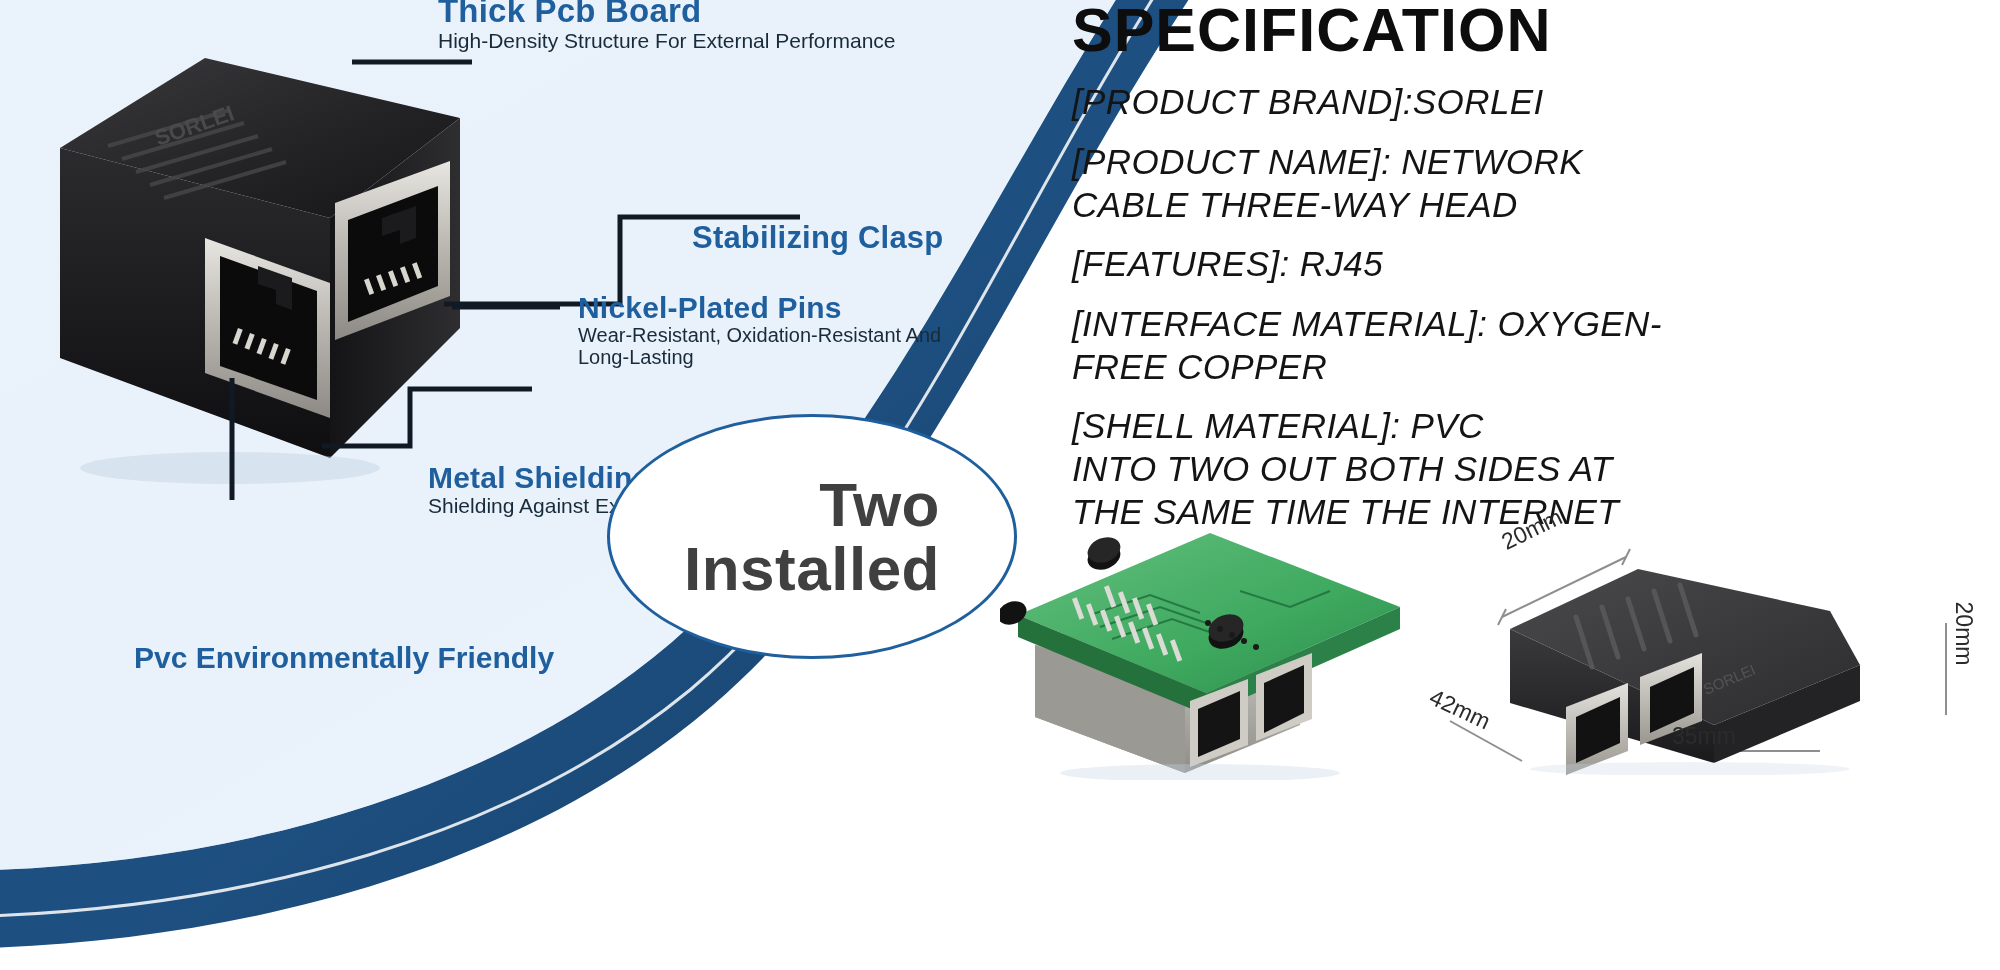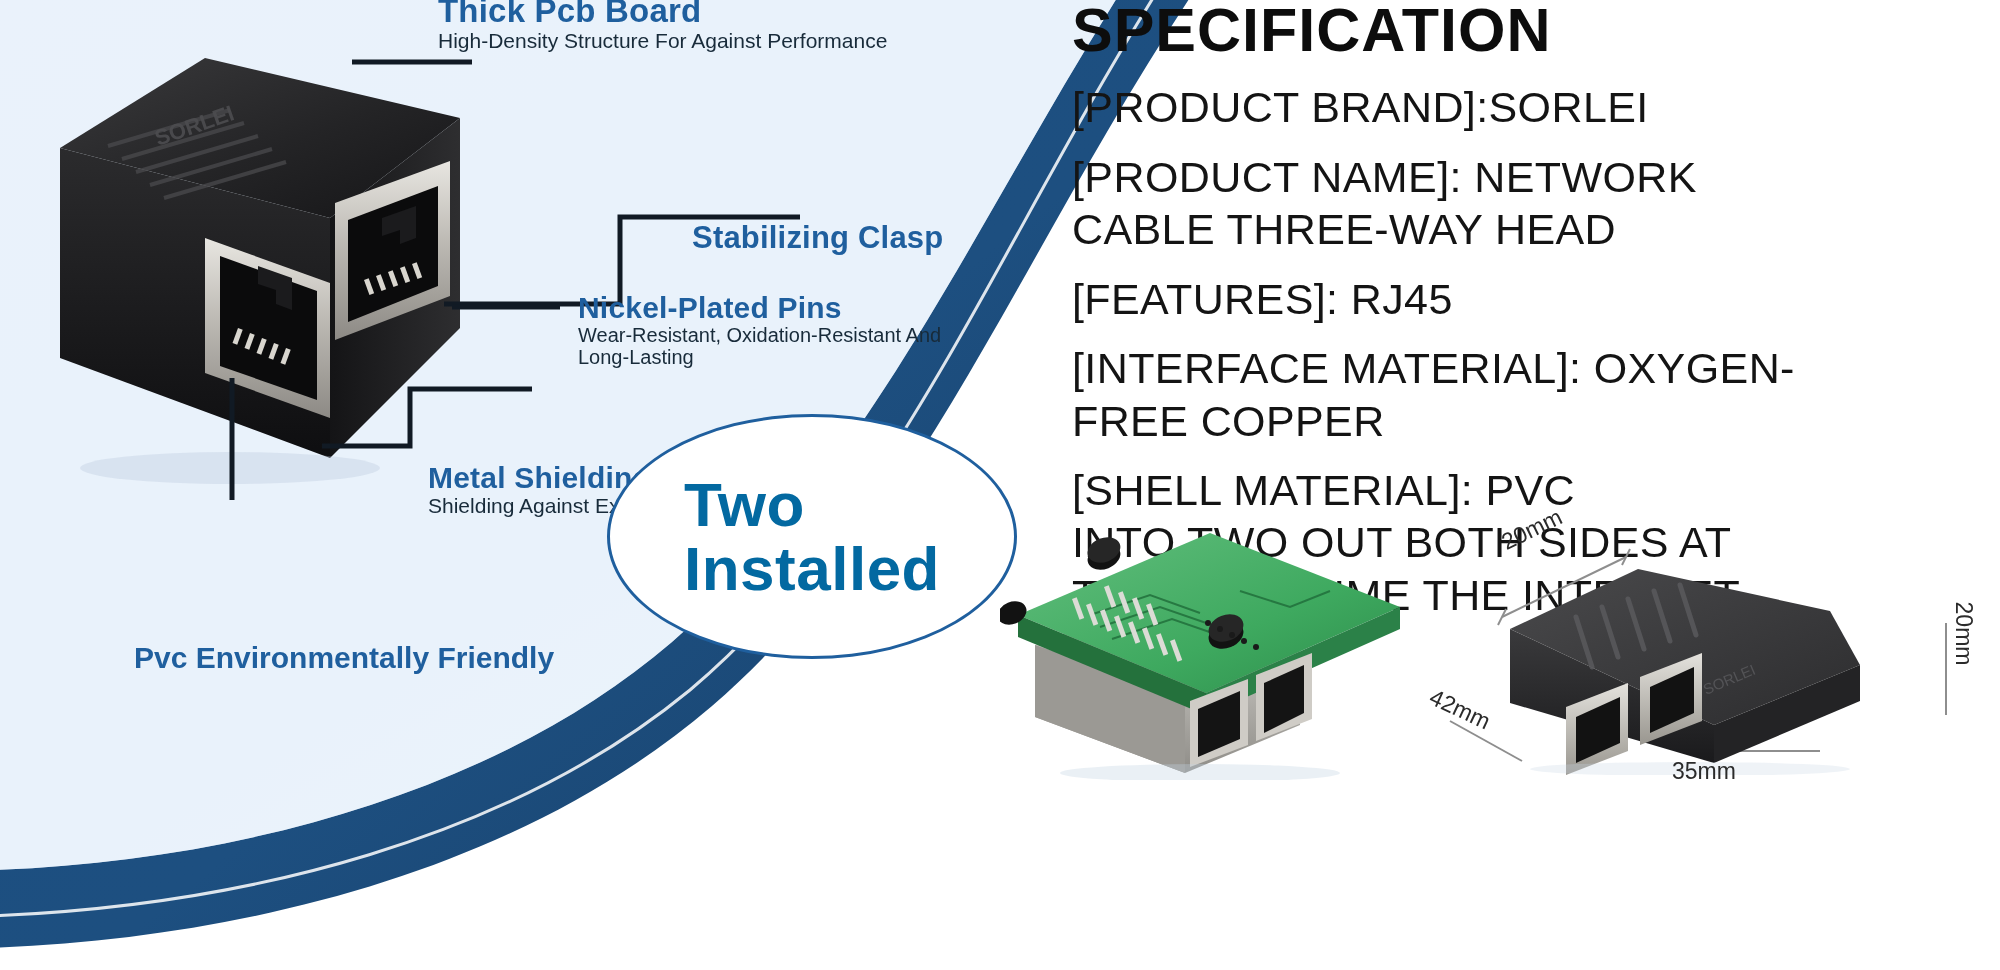--- a/index.html
+++ b/index.html
@@ -32,35 +32,35 @@
   .s-metal{font-size:21px;}
   .t-pvc{font-size:30px;color:#1f5f9e;font-weight:bold;line-height:1.22;}
 
   
   .lead-svg{position:absolute;left:0;top:0;width:2000px;height:970px;pointer-events:none;}
 
   
   #badge{position:absolute;left:607px;top:414px;width:404px;height:239px;
     border-radius:50%;background:#ffffff;border:3px solid #1f5f9e;
     display:flex;align-items:center;justify-content:center;}
-  #badge span{display:block;text-align:left;color:#0369a1;font-weight:bold;
+  #badge span{display:block;text-align:right;color:#404040;font-weight:bold;
     font-size:62px;line-height:1.02;letter-spacing:.5px;}
 
   
   #spec{position:absolute;left:1072px;top:-4px;width:928px;}
   #spec h1{margin:0;font-size:61px;font-weight:bold;color:#0d0d0d;letter-spacing:1px;line-height:1.12;}
-  .spec-line{font-size:43px;color:#141414;line-height:1.22;margin-top:17px;letter-spacing:.4px;}
+  .spec-line{font-size:35px;color:#141414;line-height:1.22;margin-top:17px;letter-spacing:.4px;font-style:italic;}
 
   
   #pcb{left:1000px;top:495px;width:420px;height:285px;}
   #splitter2{left:1390px;top:525px;width:600px;height:250px;}
   .dim{position:absolute;font-size:23px;color:#2b2b2b;font-family:"Liberation Sans",sans-serif;}
   #dim20{left:1500px;top:516px;transform:rotate(-26deg);}
   #dim42{left:1428px;top:696px;transform:rotate(25deg);}
-  #dim35{left:1672px;top:758px;}
+  #dim35{left:1672px;top:723px;}
   #dim20r{left:1932px;top:620px;transform:rotate(90deg);}
 </style>
 </head>
 <body>
 
 <div id="stage">
 
   <svg class="bg-svg" viewBox="0 0 2000 970">
     <defs>
       <linearGradient id="bandg" x1="0" y1="0" x2="1" y2="1">
@@ -161,21 +161,21 @@
       <path d="M452,307 L560,307"></path>
 
       <path d="M322,446 L410,446 L410,389 L532,389"></path>
 
       <path d="M232,378 L232,500"></path>
     </g>
   </svg>
 
   <div class="callout" style="left:438px;top:-6px;width:560px;">
     <div class="c-title t-thick">Thick Pcb Board</div>
-    <div class="c-sub s-thick">High-Density Structure For Against Performance</div>
+    <div class="c-sub s-thick">High-Density Structure For External Performance</div>
   </div>
 
   <div class="callout" style="left:692px;top:222px;width:420px;">
     <div class="c-title t-stab">Stabilizing Clasp</div>
   </div>
 
   <div class="callout" style="left:578px;top:292px;width:560px;">
     <div class="c-title t-nick">Nickel-Plated Pins</div>
     <div class="c-sub s-nick">Wear-Resistant, Oxidation-Resistant And</div>
     <div class="c-sub s-nick">Long-Lasting</div>

